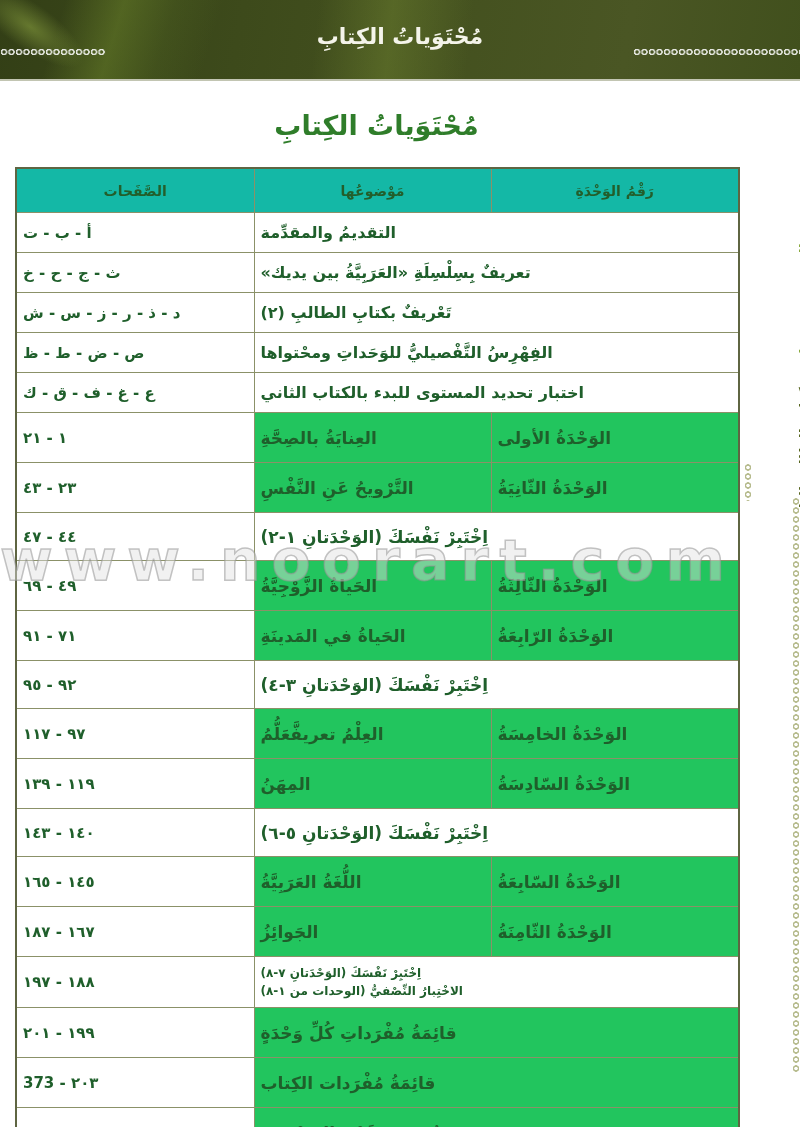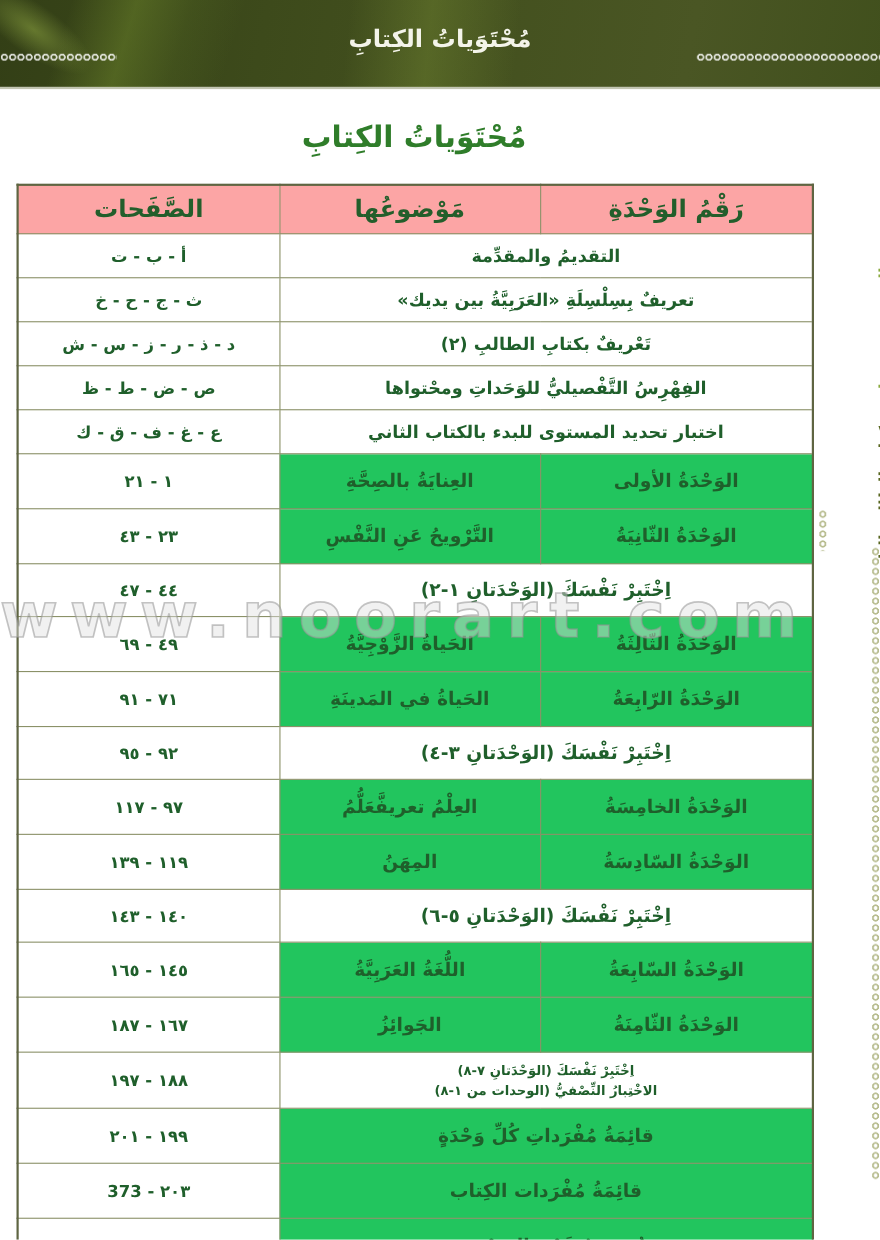--- a/index.html
+++ b/index.html
@@ -56,25 +56,25 @@
     background:radial-gradient(ellipse at center,rgba(130,150,80,.08),transparent 70%);
   }
   
   .toc-table{
     position:absolute;left:15px;top:167px;width:723px;
     border-collapse:collapse;direction:rtl;table-layout:fixed;
   }
   .toc-table,.toc-table td,.toc-table th{border:1px solid #8b9168;}
   .toc-table{border:2px solid #5f6542;}
   .toc-table th{
-    background:#fca5a5;color:#235e2b;font-size:22px;font-weight:bold;
+    background:#14b8a6;color:#235e2b;font-size:14px;font-weight:bold;
     height:39px;text-align:center;vertical-align:middle;padding:2px;
   }
   .toc-table td{
-    color:#1f5f2b;font-weight:bold;text-align:center;vertical-align:middle;
+    color:#1f5f2b;font-weight:bold;text-align:left;vertical-align:middle;
     font-size:17px;padding:2px 6px;background:#ffffff;border-top-color:#7c8156;
   }
   .toc-table td.pages{font-size:15px;letter-spacing:1px;}
   .row-intro td{height:35px;font-size:16px;}
   .row-unit td{height:45px;}
   .row-test td{height:43px;}
   .row-test2 td{height:46px;}
   .row-list td{height:45px;}
   .row-unit td.topic,.row-unit td.unit,.row-list td.topic{background:#22c55e;}
   .dbl{font-size:12px;line-height:1.5;}

